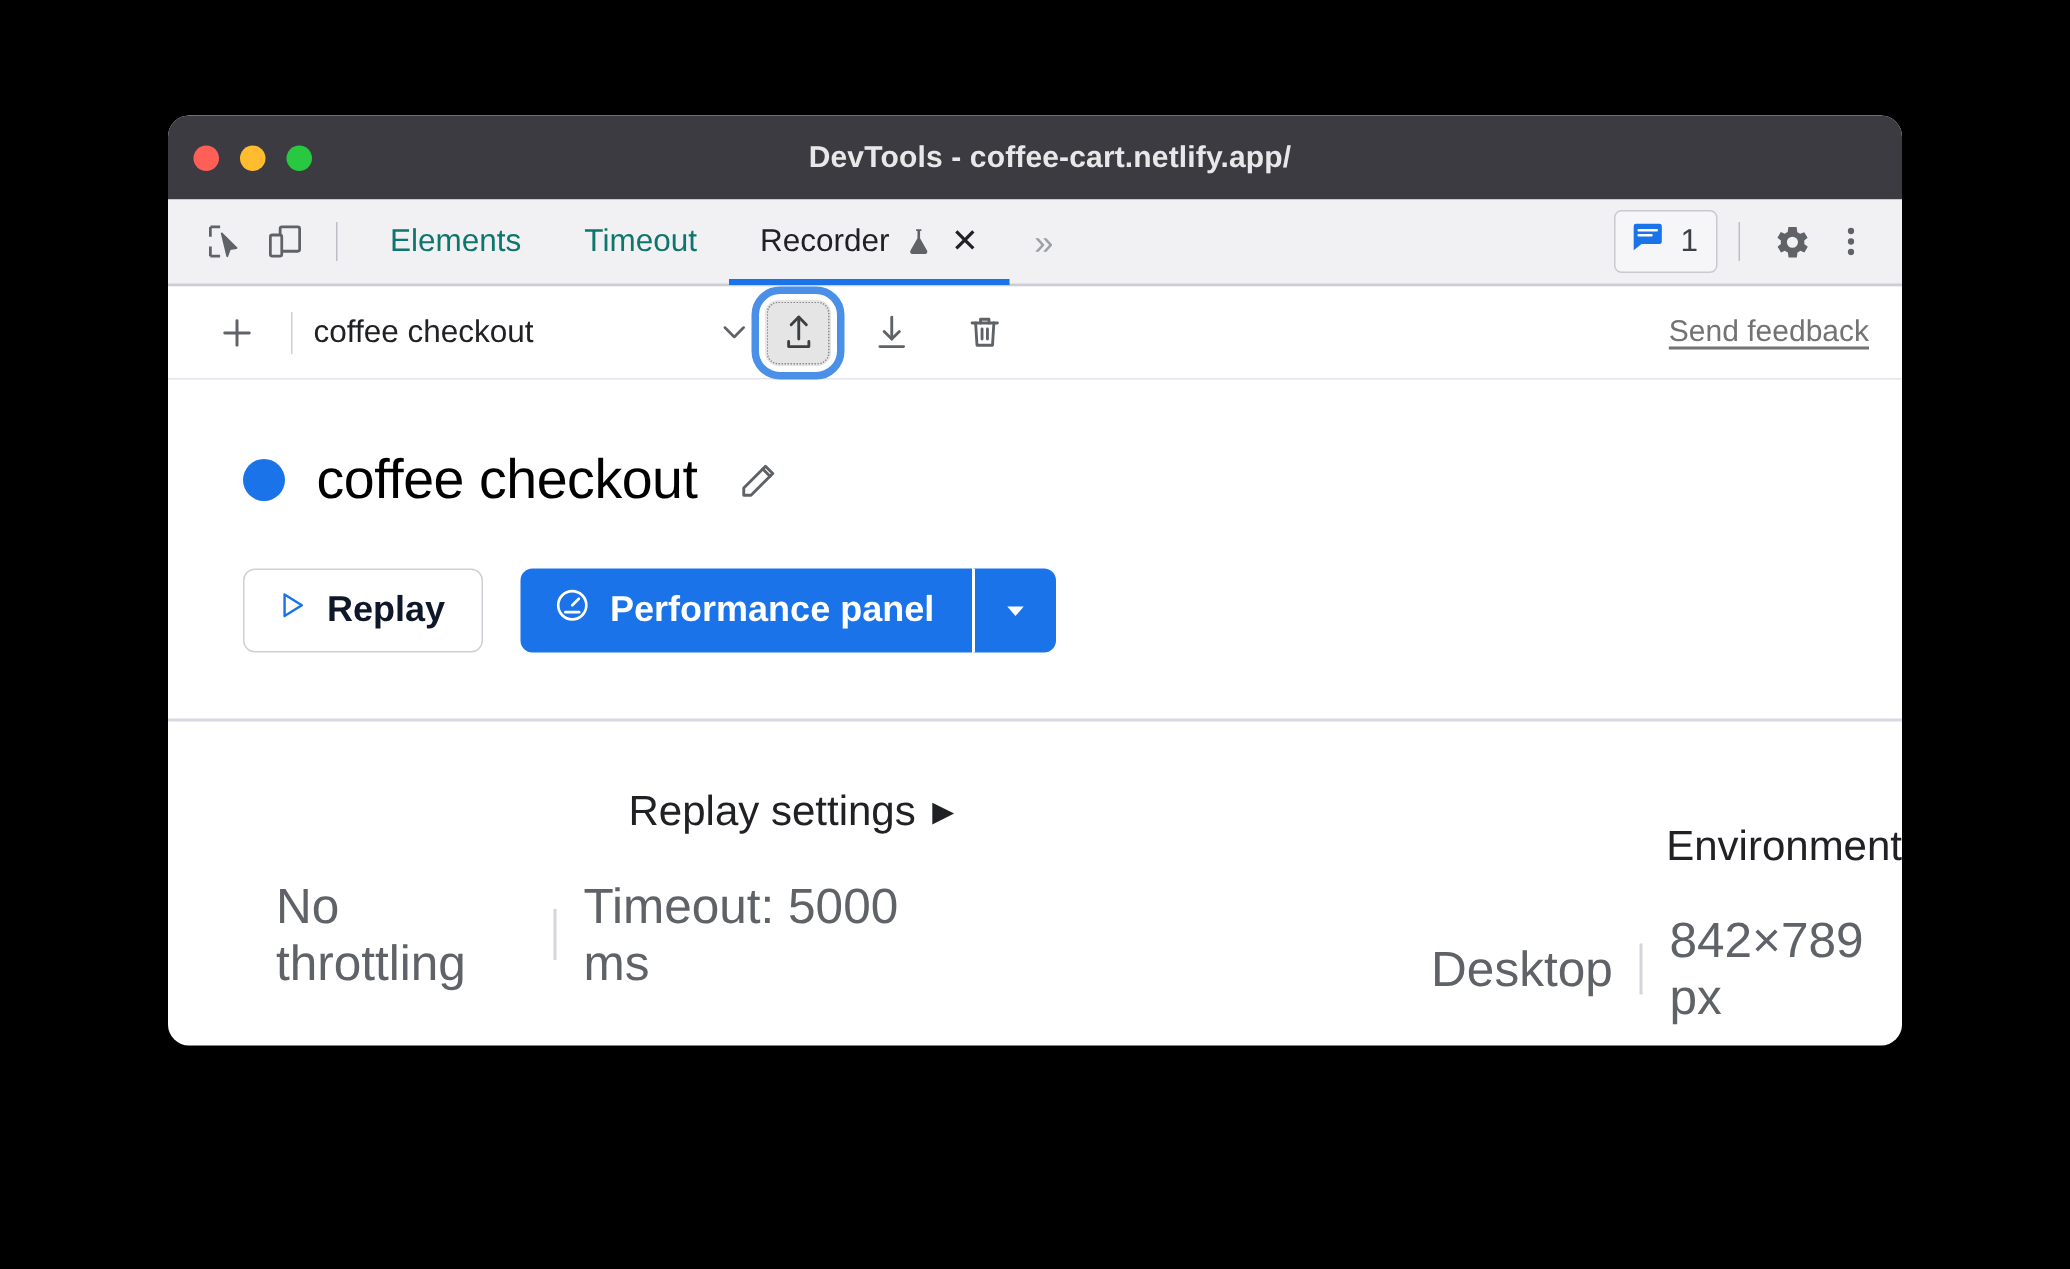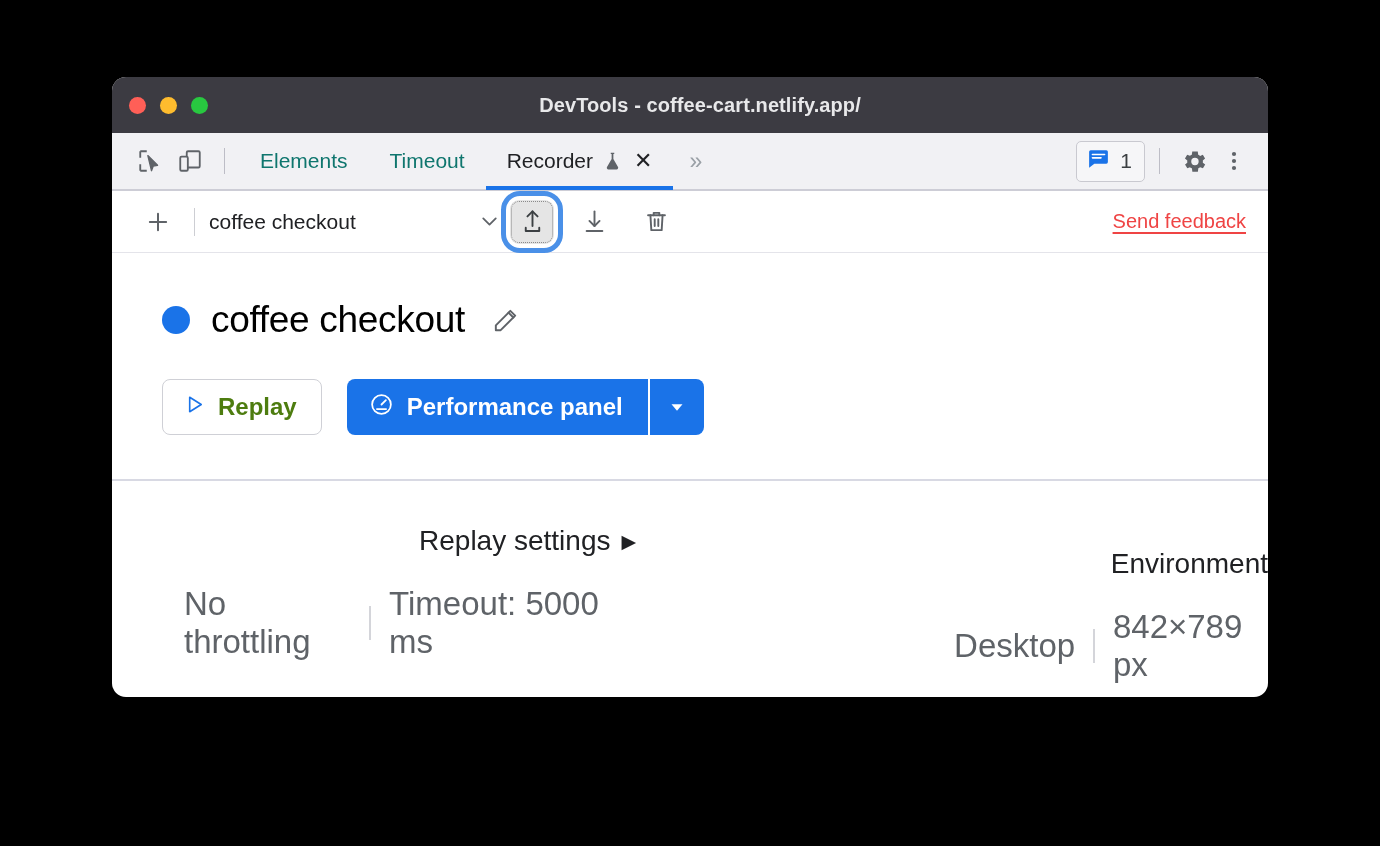--- a/index.html
+++ b/index.html
@@ -154,21 +154,21 @@
     content: "";
     position: absolute;
     left: -9px; top: -9px; right: -9px; bottom: -9px;
     border: 5px solid #4a90e8;
     border-radius: 19px;
     pointer-events: none;
   }
   .feedback {
     margin-left: auto;
     font-size: 20px;
-    color: #ef4444;
+    color: #737373;
     text-decoration: underline;
     text-underline-offset: 4px;
   }
 
   
   .rec-header {
     padding: 46px 0 0 46px;
     border-bottom: 2px solid #d8d9e3;
     padding-bottom: 44px;
   }
@@ -192,21 +192,21 @@
   .pencil { display: flex; align-items: center; color: #5f6368; margin-left: 5px; }
 
   .btn-row { display: flex; align-items: center; gap: 25px; margin-left: 4px; }
   .btn-replay {
     display: flex; align-items: center; gap: 12px;
     height: 56px;
     padding: 0 24px 0 20px;
     background: #ffffff;
     border: 1px solid #cfd0d6;
     border-radius: 8px;
-    color: #4d7c0f;
+    color: #0f172a;
     font-size: 24px;
     font-weight: bold;
   }
   .split { display: flex; align-items: stretch; border-radius: 13px; }
   .btn-perf {
     display: flex; align-items: center; gap: 13px;
     height: 56px;
     padding: 0 25px 0 22px;
     background: #1a73e8;
     border-radius: 8px 0 0 8px;

